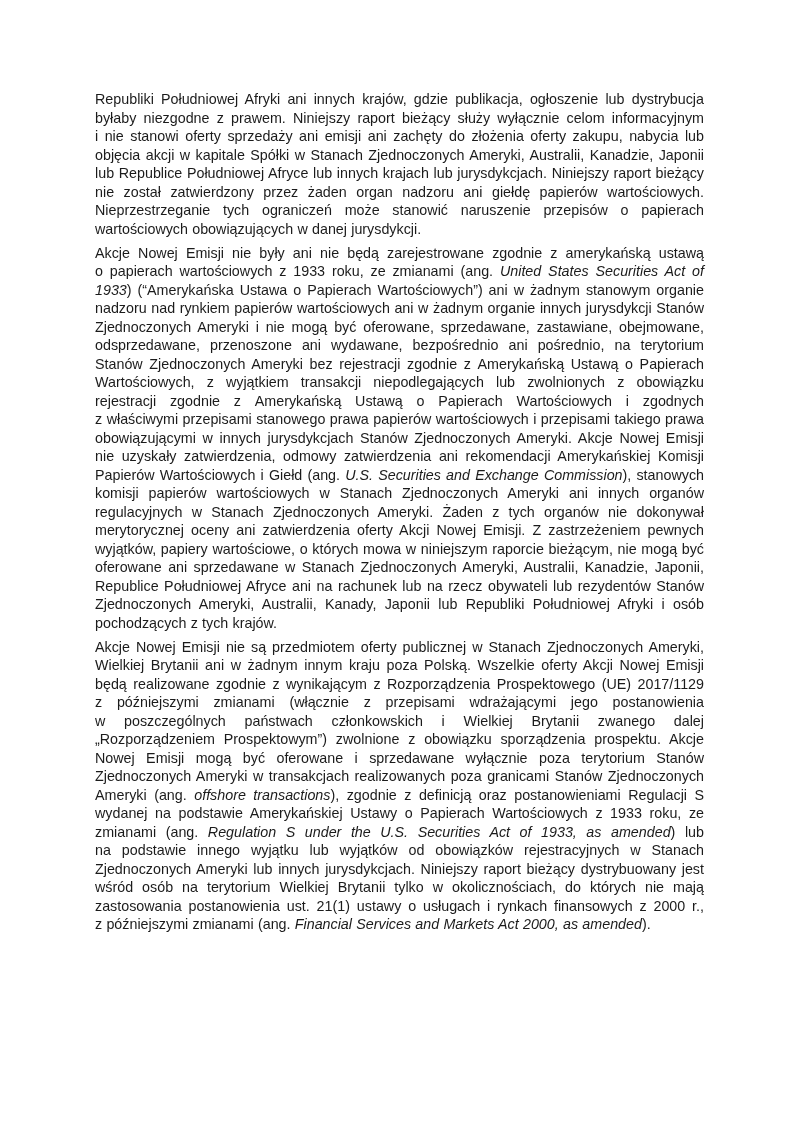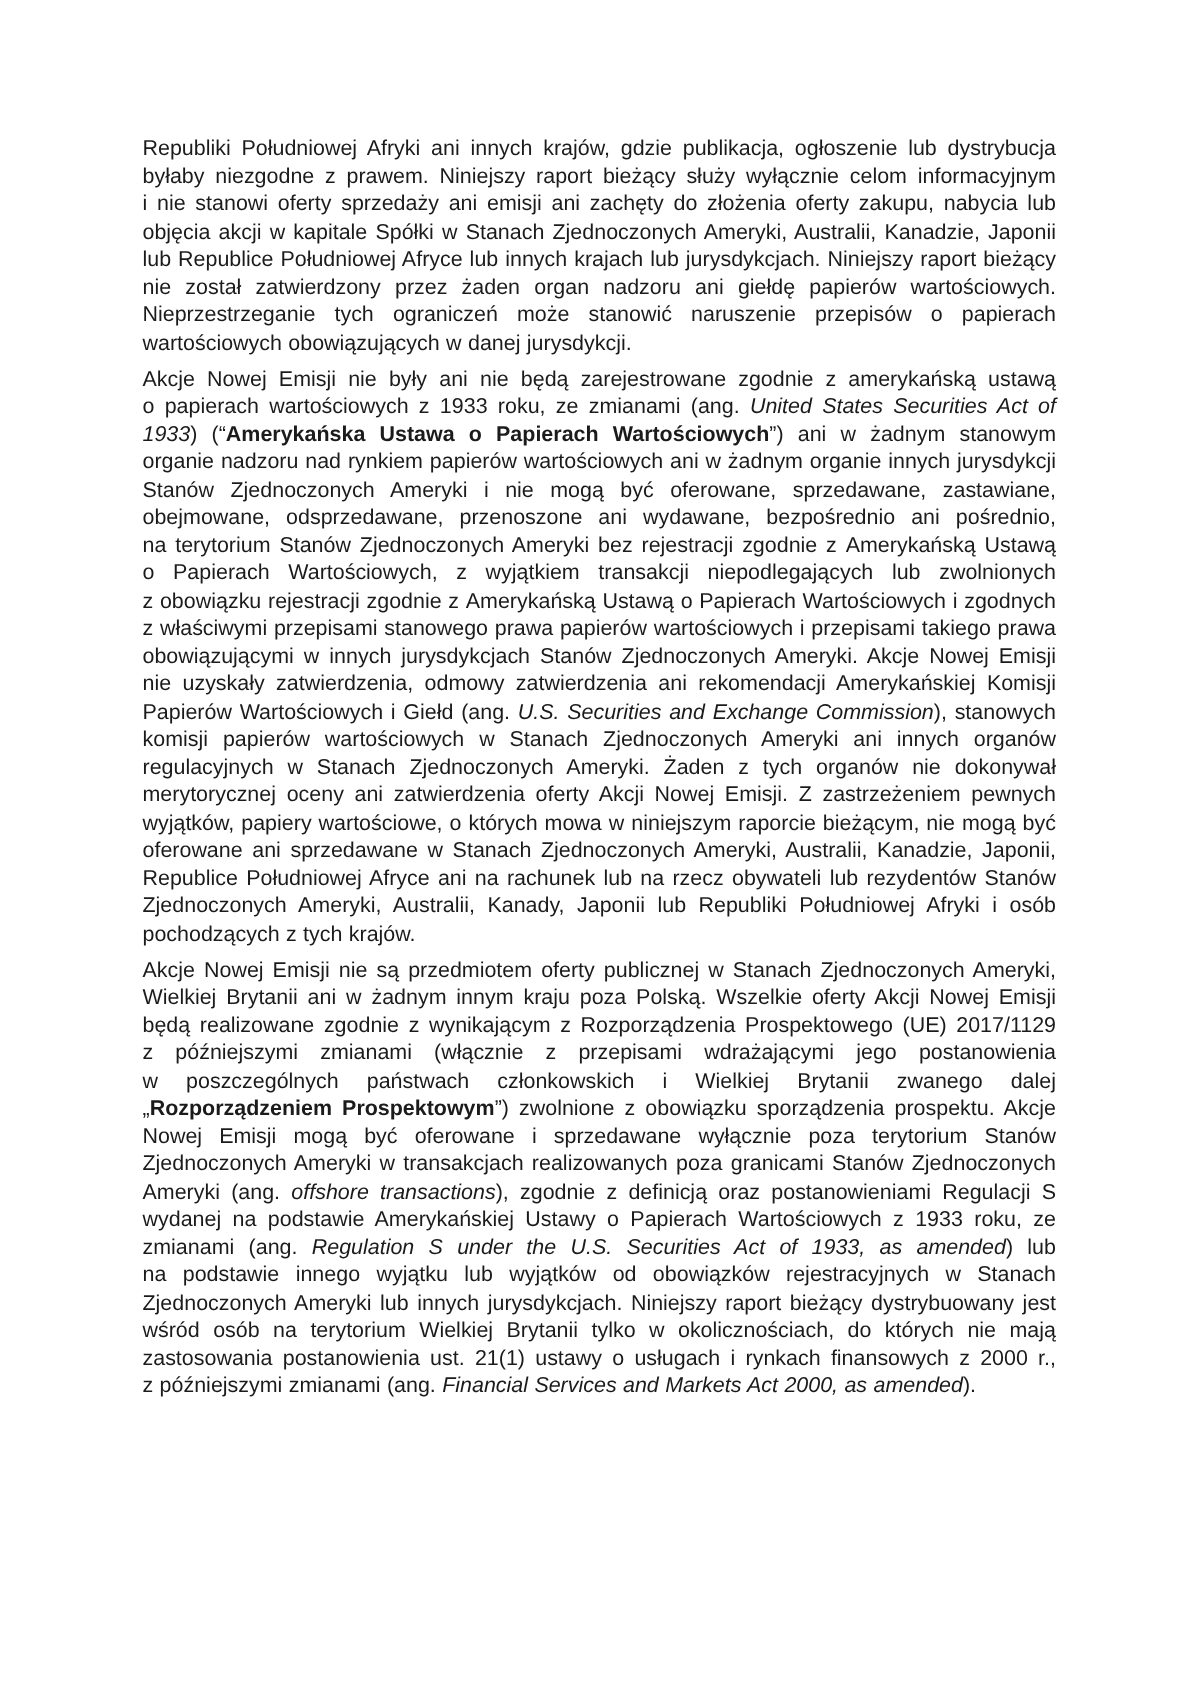--- a/index.html
+++ b/index.html
@@ -25,21 +25,21 @@
   }
   .para {
     margin: 0 0 5.5px 0;
     font-size: 14.3px;
     line-height: 18.5px;
     color: #1b1b1b;
     text-align: justify;
     text-justify: inter-word;
     word-spacing: 0.02em;
   }
-  .para strong { font-weight: 700; }
+  .para strong { font-weight: 400; }
   .para em { font-style: italic; }
 </style>
 </head>
 <body>
 
 <div class="page">
   <div class="doc-body">
     <p class="para"><span>Republiki Południowej Afryki ani innych krajów, gdzie publikacja, ogłoszenie lub dystrybucja byłaby niezgodne z&nbsp;prawem. Niniejszy raport bieżący służy wyłącznie celom informacyjnym i&nbsp;nie stanowi oferty sprzedaży ani emisji ani zachęty do złożenia oferty zakupu, nabycia lub objęcia akcji w&nbsp;kapitale Spółki w&nbsp;Stanach Zjednoczonych Ameryki, Australii, Kanadzie, Japonii lub Republice Południowej Afryce lub innych krajach lub jurysdykcjach. Niniejszy raport bieżący nie został zatwierdzony przez&nbsp;żaden organ nadzoru ani giełdę papierów wartościowych. Nieprzestrzeganie tych ograniczeń może stanowić naruszenie przepisów o&nbsp;papierach wartościowych obowiązujących w&nbsp;danej jurysdykcji.</span></p>
     <p class="para"><span>Akcje Nowej Emisji nie były ani nie będą zarejestrowane zgodnie z&nbsp;amerykańską ustawą o&nbsp;papierach wartościowych z&nbsp;1933 roku, ze zmianami (ang. </span><em>United States Securities Act of 1933</em><span>) (“</span><strong>Amerykańska Ustawa o&nbsp;Papierach Wartościowych</strong><span>”) ani w&nbsp;żadnym stanowym organie nadzoru nad rynkiem papierów wartościowych ani w&nbsp;żadnym organie innych jurysdykcji Stanów Zjednoczonych Ameryki i&nbsp;nie mogą być oferowane, sprzedawane, zastawiane, obejmowane, odsprzedawane, przenoszone ani wydawane, bezpośrednio ani pośrednio, na&nbsp;terytorium Stanów Zjednoczonych Ameryki bez rejestracji zgodnie z&nbsp;Amerykańską Ustawą o&nbsp;Papierach Wartościowych, z&nbsp;wyjątkiem transakcji niepodlegających lub zwolnionych z&nbsp;obowiązku rejestracji zgodnie z&nbsp;Amerykańską Ustawą o&nbsp;Papierach Wartościowych i&nbsp;zgodnych z&nbsp;właściwymi przepisami stanowego prawa papierów wartościowych i&nbsp;przepisami takiego prawa obowiązującymi w&nbsp;innych jurysdykcjach Stanów Zjednoczonych Ameryki. Akcje Nowej Emisji nie uzyskały zatwierdzenia, odmowy zatwierdzenia ani rekomendacji Amerykańskiej Komisji Papierów Wartościowych i&nbsp;Giełd (ang. </span><em>U.S. Securities and Exchange Commission</em><span>), stanowych komisji papierów wartościowych w&nbsp;Stanach Zjednoczonych Ameryki ani innych organów regulacyjnych w&nbsp;Stanach Zjednoczonych Ameryki. Żaden z&nbsp;tych organów nie dokonywał merytorycznej oceny ani zatwierdzenia oferty Akcji Nowej Emisji. Z&nbsp;zastrzeżeniem pewnych wyjątków, papiery wartościowe, o&nbsp;których mowa w&nbsp;niniejszym raporcie bieżącym, nie mogą być oferowane ani sprzedawane w&nbsp;Stanach Zjednoczonych Ameryki, Australii, Kanadzie, Japonii, Republice Południowej Afryce ani na&nbsp;rachunek lub na&nbsp;rzecz obywateli lub rezydentów Stanów Zjednoczonych Ameryki, Australii, Kanady, Japonii lub Republiki Południowej Afryki i&nbsp;osób pochodzących z&nbsp;tych krajów.</span></p>
     <p class="para"><span>Akcje Nowej Emisji nie są przedmiotem oferty publicznej w&nbsp;Stanach Zjednoczonych Ameryki, Wielkiej Brytanii ani w&nbsp;żadnym innym kraju poza Polską. Wszelkie oferty Akcji Nowej Emisji będą realizowane zgodnie z&nbsp;wynikającym z&nbsp;Rozporządzenia Prospektowego (UE) 2017/1129 z&nbsp;późniejszymi zmianami (włącznie z&nbsp;przepisami wdrażającymi jego postanowienia w&nbsp;poszczególnych państwach członkowskich i&nbsp;Wielkiej Brytanii zwanego dalej „</span><strong>Rozporządzeniem Prospektowym</strong><span>”) zwolnione z&nbsp;obowiązku sporządzenia prospektu. Akcje Nowej Emisji mogą być oferowane i&nbsp;sprzedawane wyłącznie poza terytorium Stanów Zjednoczonych Ameryki w&nbsp;transakcjach realizowanych poza granicami Stanów Zjednoczonych Ameryki (ang. </span><em>offshore transactions</em><span>), zgodnie z&nbsp;definicją oraz postanowieniami Regulacji S wydanej na podstawie Amerykańskiej Ustawy o&nbsp;Papierach Wartościowych z&nbsp;1933 roku, ze zmianami (ang. </span><em>Regulation S under the U.S. Securities Act of 1933, as amended</em><span>) lub na&nbsp;podstawie innego wyjątku lub wyjątków od obowiązków rejestracyjnych w&nbsp;Stanach Zjednoczonych Ameryki lub innych jurysdykcjach. Niniejszy raport bieżący dystrybuowany jest wśród osób na&nbsp;terytorium Wielkiej Brytanii tylko w&nbsp;okolicznościach, do&nbsp;których nie mają zastosowania postanowienia ust. 21(1) ustawy o&nbsp;usługach i&nbsp;rynkach finansowych z&nbsp;2000 r., z&nbsp;późniejszymi zmianami (ang. </span><em>Financial Services and Markets Act 2000, as amended</em><span>).</span></p>

